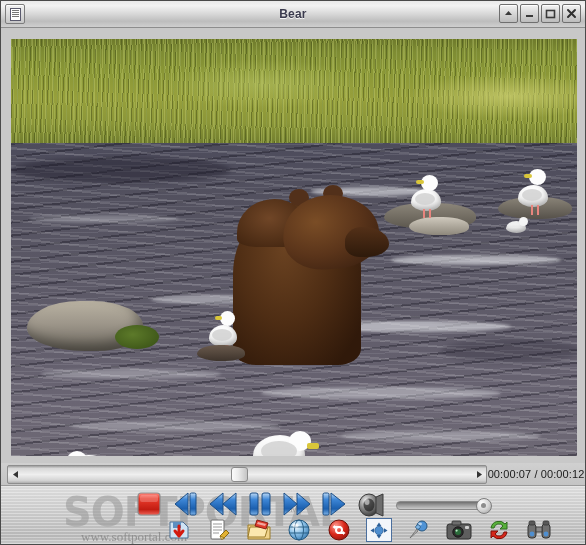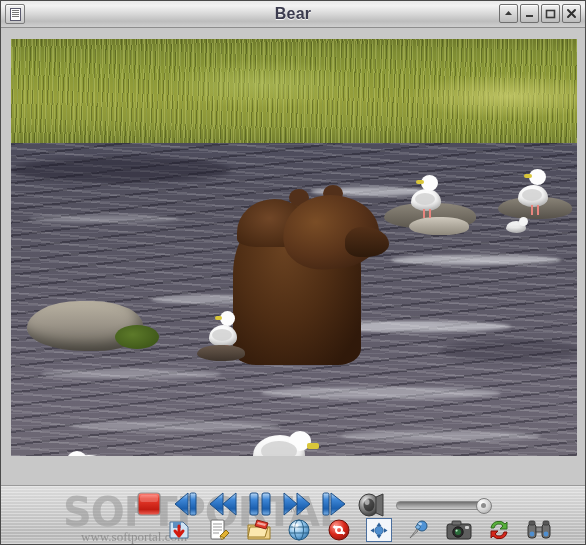--- a/index.html
+++ b/index.html
@@ -29,21 +29,21 @@
     width:9px;height:11px;background:#fff;border:1px solid #5a5a6d;
     position:relative;
   }
   .sysmenu .doc::before{
     content:"";position:absolute;left:1px;top:1px;right:1px;height:1px;
     box-shadow:0 0 0 0 #666,0 2px 0 0 #777,0 4px 0 0 #777,0 6px 0 0 #777;
     background:#777;
   }
   .title-text{
     position:absolute;left:0;right:0;text-align:center;
-    font-size:16px;font-weight:bold;color:#3b3b4e;
+    font-size:12px;font-weight:bold;color:#3b3b4e;
     text-shadow:0 1px 0 rgba(255,255,255,.85);
     letter-spacing:.2px;pointer-events:none;
   }
   .winbtns{position:absolute;right:4px;top:3px;display:flex;gap:2px;}
   .winbtn{
     width:17px;height:17px;
     background:linear-gradient(to bottom,#f4f4f4,#d9d9d9 45%,#bcbcbc);
     border:1px solid #6f6f6f;border-radius:2px;
     display:flex;align-items:center;justify-content:center;
     box-shadow:inset 0 1px 0 #fff;
@@ -351,20 +351,38 @@
         <div class="wing" style="left:8px;top:12px;width:36px;height:20px;"></div>
       </div>
 
       <div class="gull" style="left:54px;top:412px;width:50px;height:32px;">
         <div class="body" style="left:0;top:4px;width:46px;height:28px;"></div>
         <div class="head" style="left:2px;top:0px;width:20px;height:18px;"></div>
       </div>
     </div>
   </div>
 
+  <div class="seekrow">
+    <div class="scrollbar">
+      <div class="sb-arrow">
+        <svg width="8" height="9" viewBox="0 0 8 9">
+            <polygon points="6,1 6,8 1,4.5" fill="#333"></polygon>
+          </svg>
+      </div>
+      <div class="sb-track">
+        <div class="sb-thumb" id="seek-thumb" style="left: calc(48% - 7px);"></div>
+      </div>
+      <div class="sb-arrow">
+        <svg width="8" height="9" viewBox="0 0 8 9">
+            <polygon points="2,1 2,8 7,4.5" fill="#333"></polygon>
+          </svg>
+      </div>
+    </div>
+    <div class="timecode">00:00:07 / 00:00:12</div>
+  </div>
 
   <div class="panel">
 
     <div class="watermark">
       <div class="wm-dots">SOFTPORTAL</div>
       <div class="wm-tm">TM</div>
       <div class="wm-url">www.softportal.com</div>
     </div>
 
     <div class="transport">

